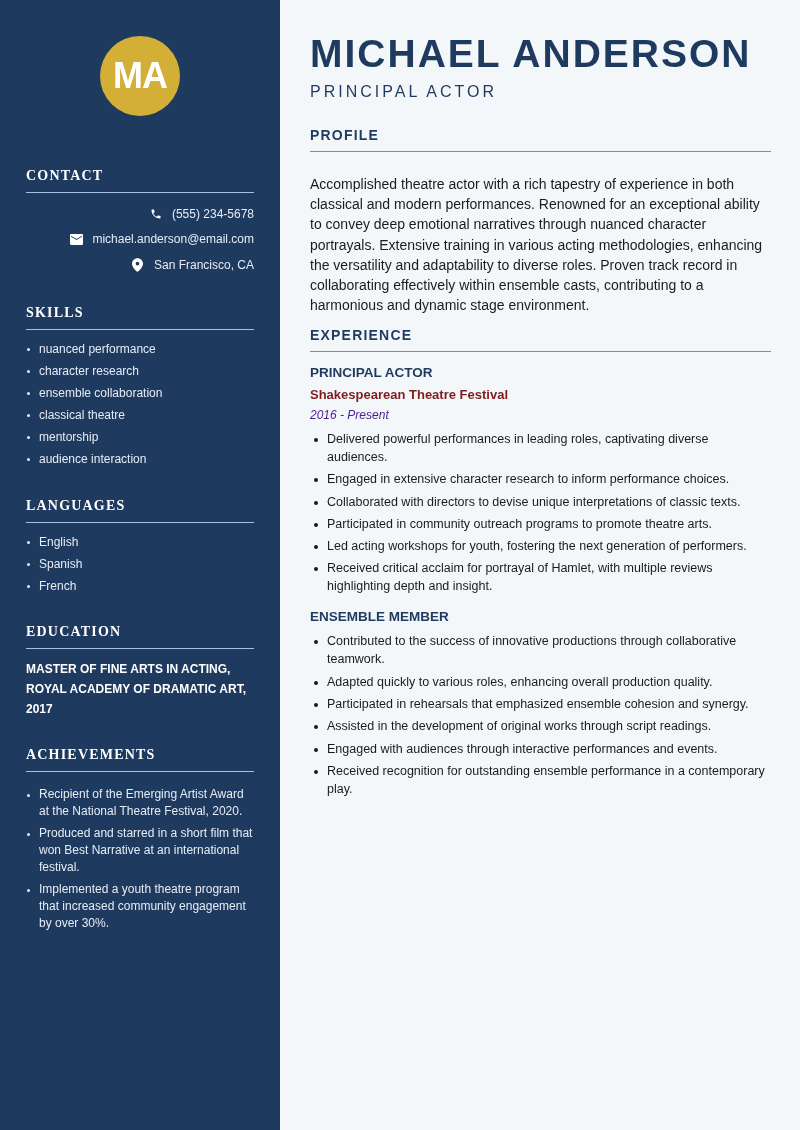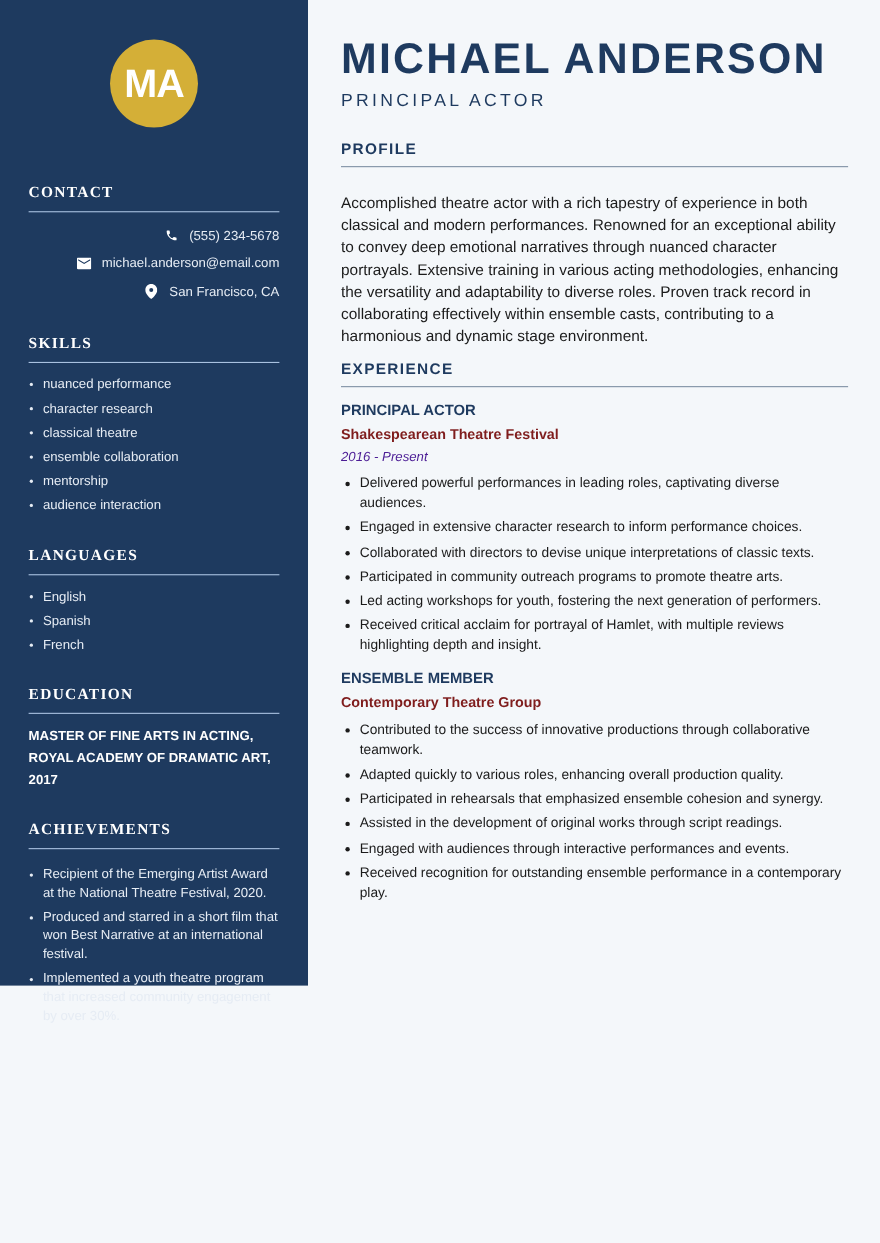--- a/index.html
+++ b/index.html
@@ -1,18 +1,18 @@
 <!DOCTYPE html>
 <html><head>
 <meta charset="utf-8">
 <style>
   * { box-sizing: border-box; margin: 0; padding: 0; }
   html, body { width: 800px; height: 1130px; overflow: hidden; }
   body { font-family: "Liberation Sans", "DejaVu Sans", sans-serif; background: #f4f7fa; position: relative; }
-  .sidebar { position: absolute; left: 0; top: 0; width: 280px; height: 896px; background: #1e3a5f; color: #ffffff; padding: 0 26px; }
+  .sidebar { position: absolute; left: 0; top: 0; width: 280px; height: 1130px; background: #1e3a5f; color: #ffffff; padding: 0 26px; }
   .avatar { position: absolute; left: 100px; top: 36px; width: 80px; height: 80px; border-radius: 50%; background: #d4af37; color: #fff; font-weight: bold; font-size: 36px; display: flex; align-items: center; justify-content: center; letter-spacing: -1px; }
   .side-section { position: absolute; left: 26px; width: 228px; }
   .side-title { font-size: 14px; font-weight: bold; letter-spacing: 1.2px; color: #ffffff; padding-bottom: 8px; border-bottom: 1.5px solid #a9c1e0; font-family: Liberation Serif, serif; }
   .contact-row { display: flex; align-items: center; font-size: 12px; color: #e6ecf4; height: 25.5px; justify-content: flex-end; }
   .contact-row .ic { width: 22px; display: inline-flex; align-items: center; }
   .contact-list { margin-top: 8px; }
   .side-list { list-style: none; margin-top: 8px; }
   .side-list li { font-size: 12px; color: #e6ecf4; line-height: 22px; position: relative; padding-left: 13px; }
   .side-list li::before { content: ""; position: absolute; left: 1px; top: 10px; width: 3px; height: 3px; border-radius: 50%; background: #e6ecf4; }
   .edu-text { margin-top: 10px; font-size: 12px; font-weight: bold; line-height: 20px; color: #ffffff; }
@@ -69,22 +69,22 @@
         <span>San Francisco, CA</span>
       </div>
     </div>
   </section>
 
   <section class="side-section" style="top:305px">
     <h3 class="side-title">SKILLS</h3>
     <ul class="side-list">
       <li>nuanced performance</li>
       <li>character research</li>
+      <li>ensemble collaboration</li>
       <li>classical theatre</li>
-      <li>ensemble collaboration</li>
       <li>mentorship</li>
       <li>audience interaction</li>
     </ul>
   </section>
 
   <section class="side-section" style="top:498px">
     <h3 class="side-title">LANGUAGES</h3>
     <ul class="side-list">
       <li>English</li>
       <li>Spanish</li>
@@ -128,21 +128,20 @@
         <li>Engaged in extensive character research to inform performance choices.</li>
         <li>Collaborated with directors to devise unique interpretations of classic texts.</li>
         <li>Participated in community outreach programs to promote theatre arts.</li>
         <li>Led acting workshops for youth, fostering the next generation of performers.</li>
         <li>Received critical acclaim for portrayal of Hamlet, with multiple reviews highlighting depth and insight.</li>
       </ul>
     </div>
 
     <div class="job" style="margin-top:14px">
       <div class="job-title">ENSEMBLE MEMBER</div>
-      <div class="company">Contemporary Theatre Group</div>
       <ul class="bullets">
         <li>Contributed to the success of innovative productions through collaborative teamwork.</li>
         <li>Adapted quickly to various roles, enhancing overall production quality.</li>
         <li>Participated in rehearsals that emphasized ensemble cohesion and synergy.</li>
         <li>Assisted in the development of original works through script readings.</li>
         <li>Engaged with audiences through interactive performances and events.</li>
         <li>Received recognition for outstanding ensemble performance in a contemporary play.</li>
       </ul>
     </div>
   </section>

